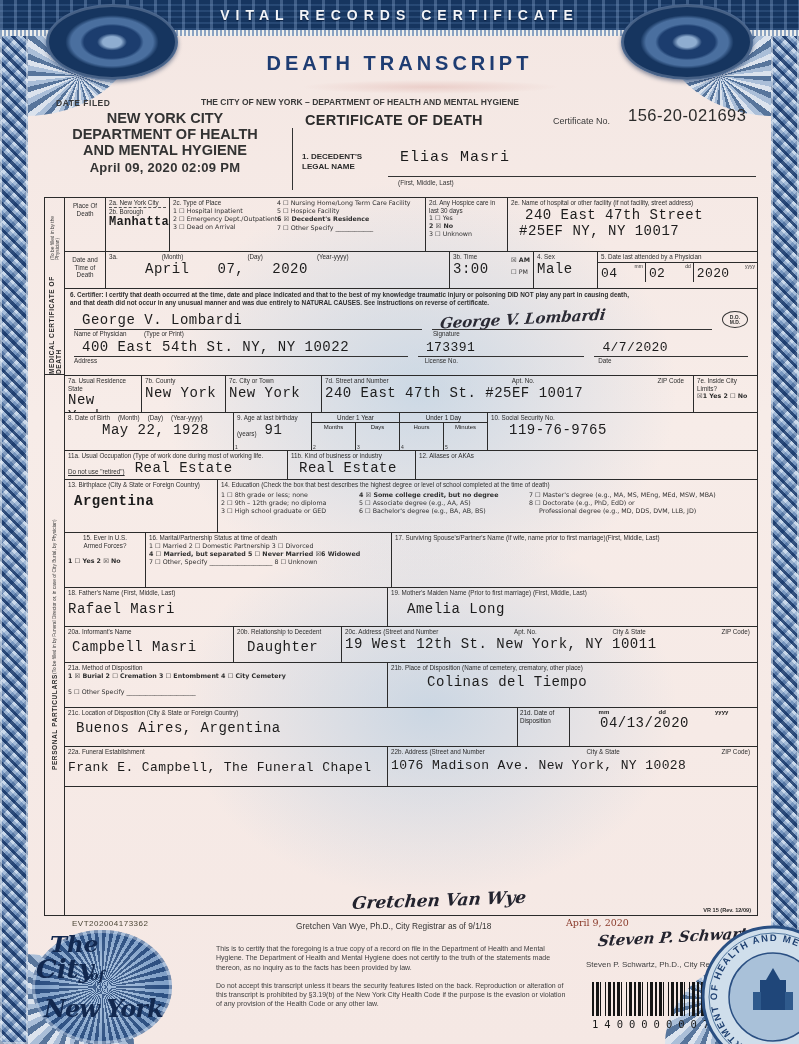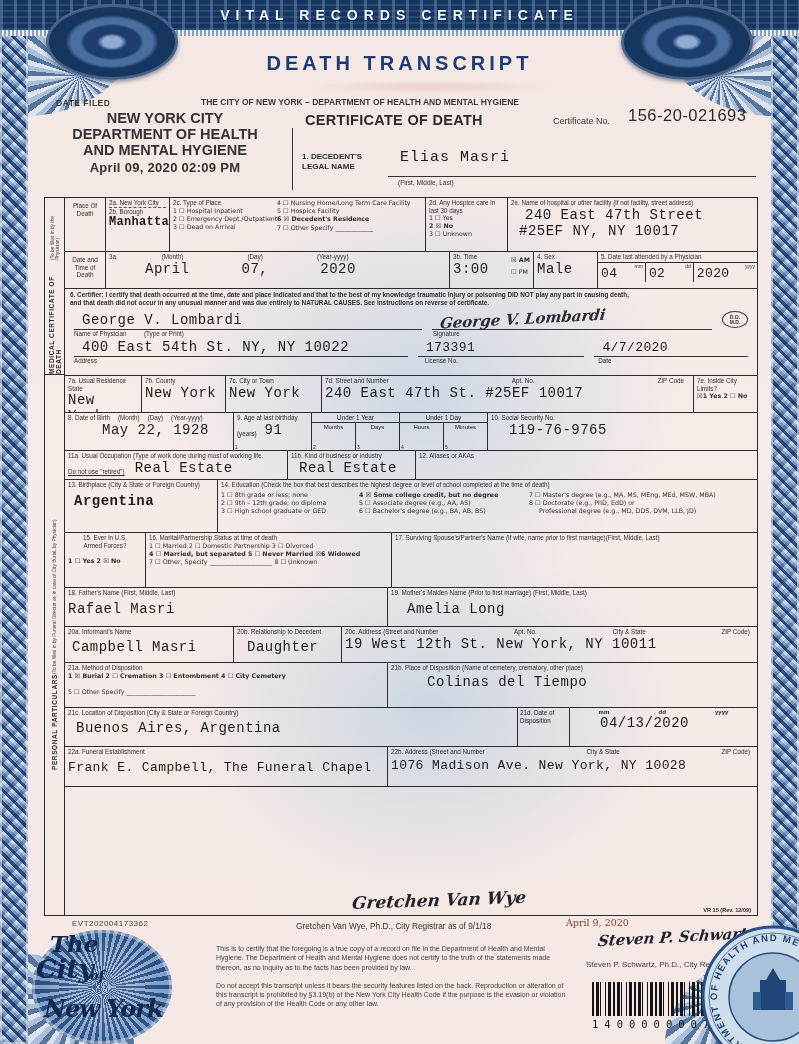--- a/index.html
+++ b/index.html
@@ -253,21 +253,21 @@
 
       <div class="row" style="height:37px">
         <div class="cell sidehead" style="width:40px">Date and Time of Death</div>
         <div class="cell" style="flex:1">
           <div class="cols" style="gap:4px">
             <span class="lbl">3a.</span>
             <span class="lbl" style="margin-left:40px">(Month)</span>
             <span class="lbl" style="margin-left:60px">(Day)</span>
             <span class="lbl" style="margin-left:50px">(Year-yyyy)</span>
           </div>
-          <div class="cols" style="gap:52px; padding-left:36px">
+          <div class="cols" style="gap:28px; padding-left:36px">
             <span class="val v14">April</span>
             <span class="val v14">07,</span>
             <span class="val v14">2020</span>
           </div>
         </div>
         <div class="cell" style="width:84px">
           <div class="cols" style="justify-content:space-between">
             <div>
               <div class="lbl">3b. Time</div>
               <div class="val v14">3:00</div>

